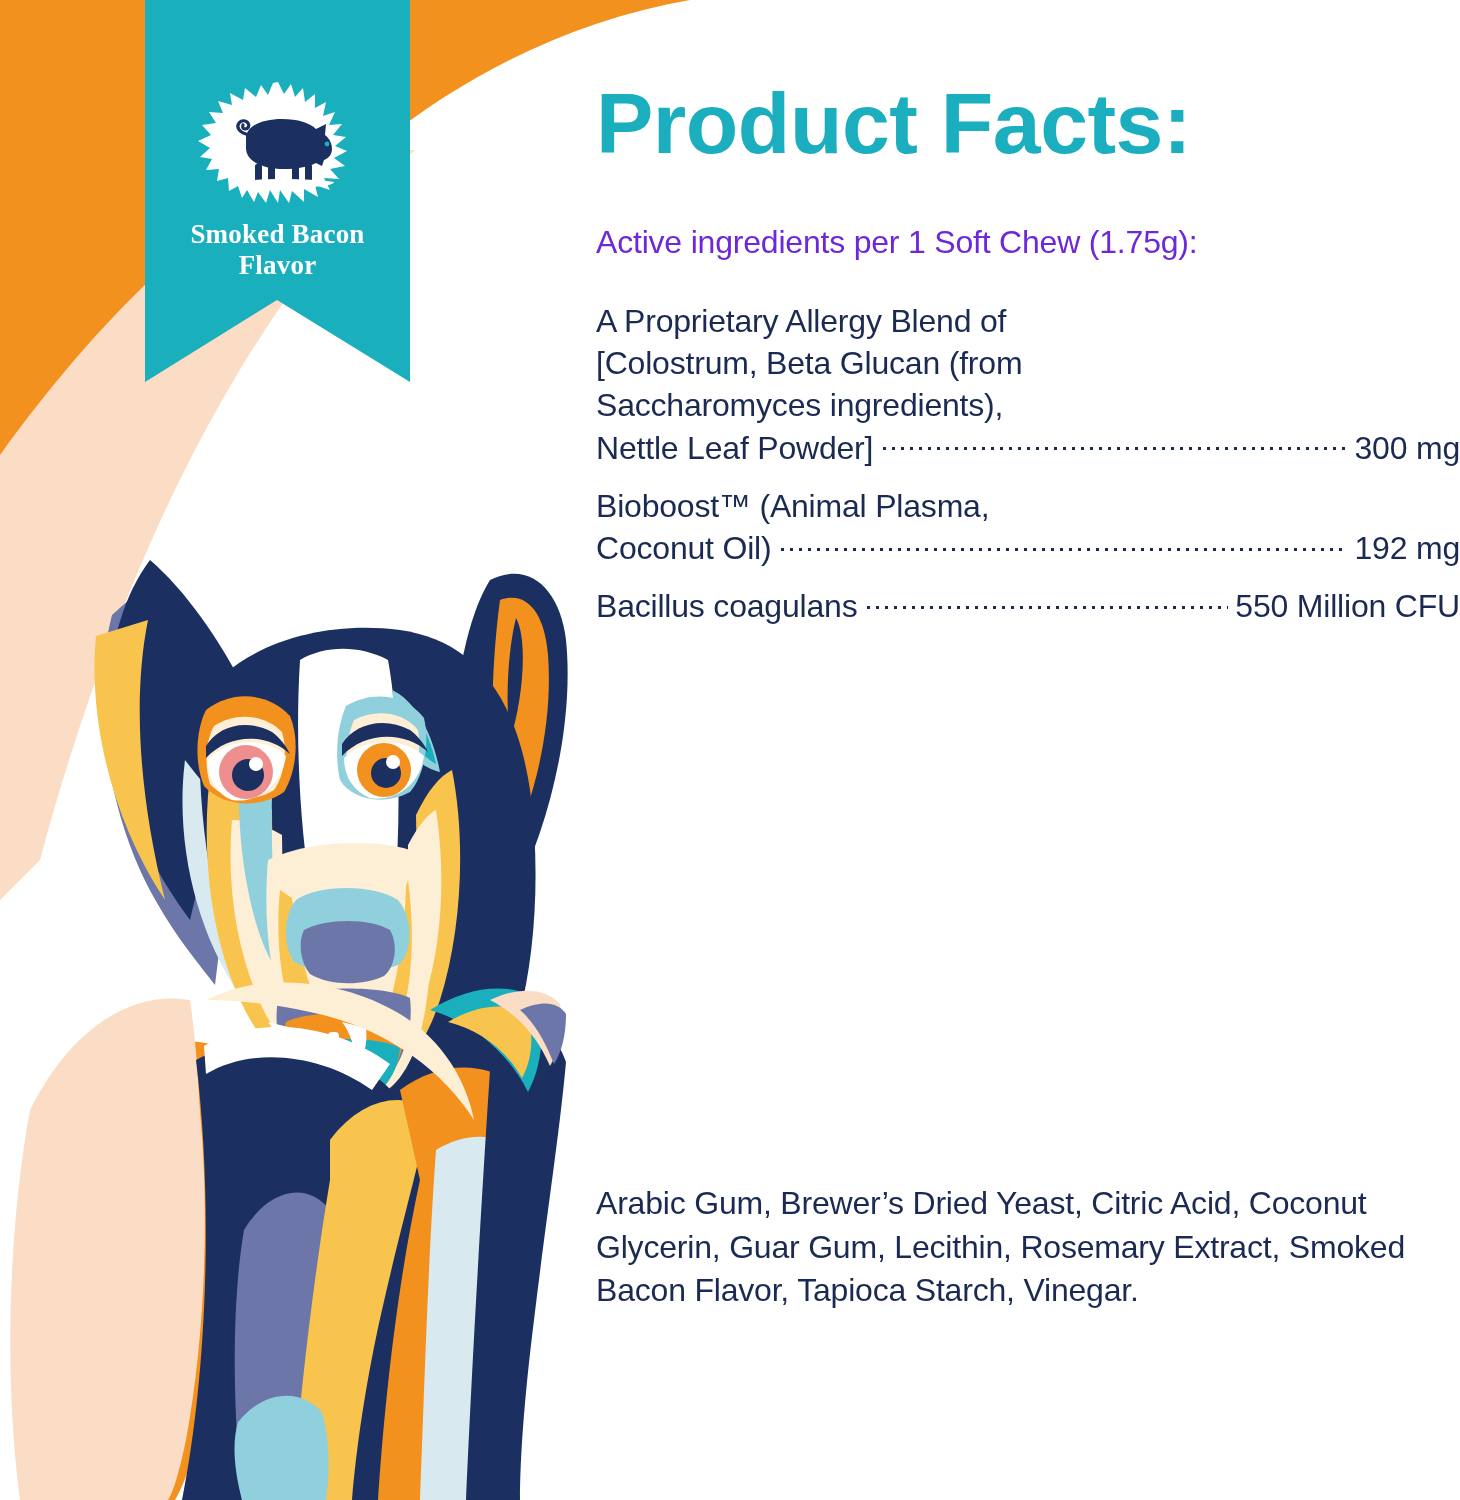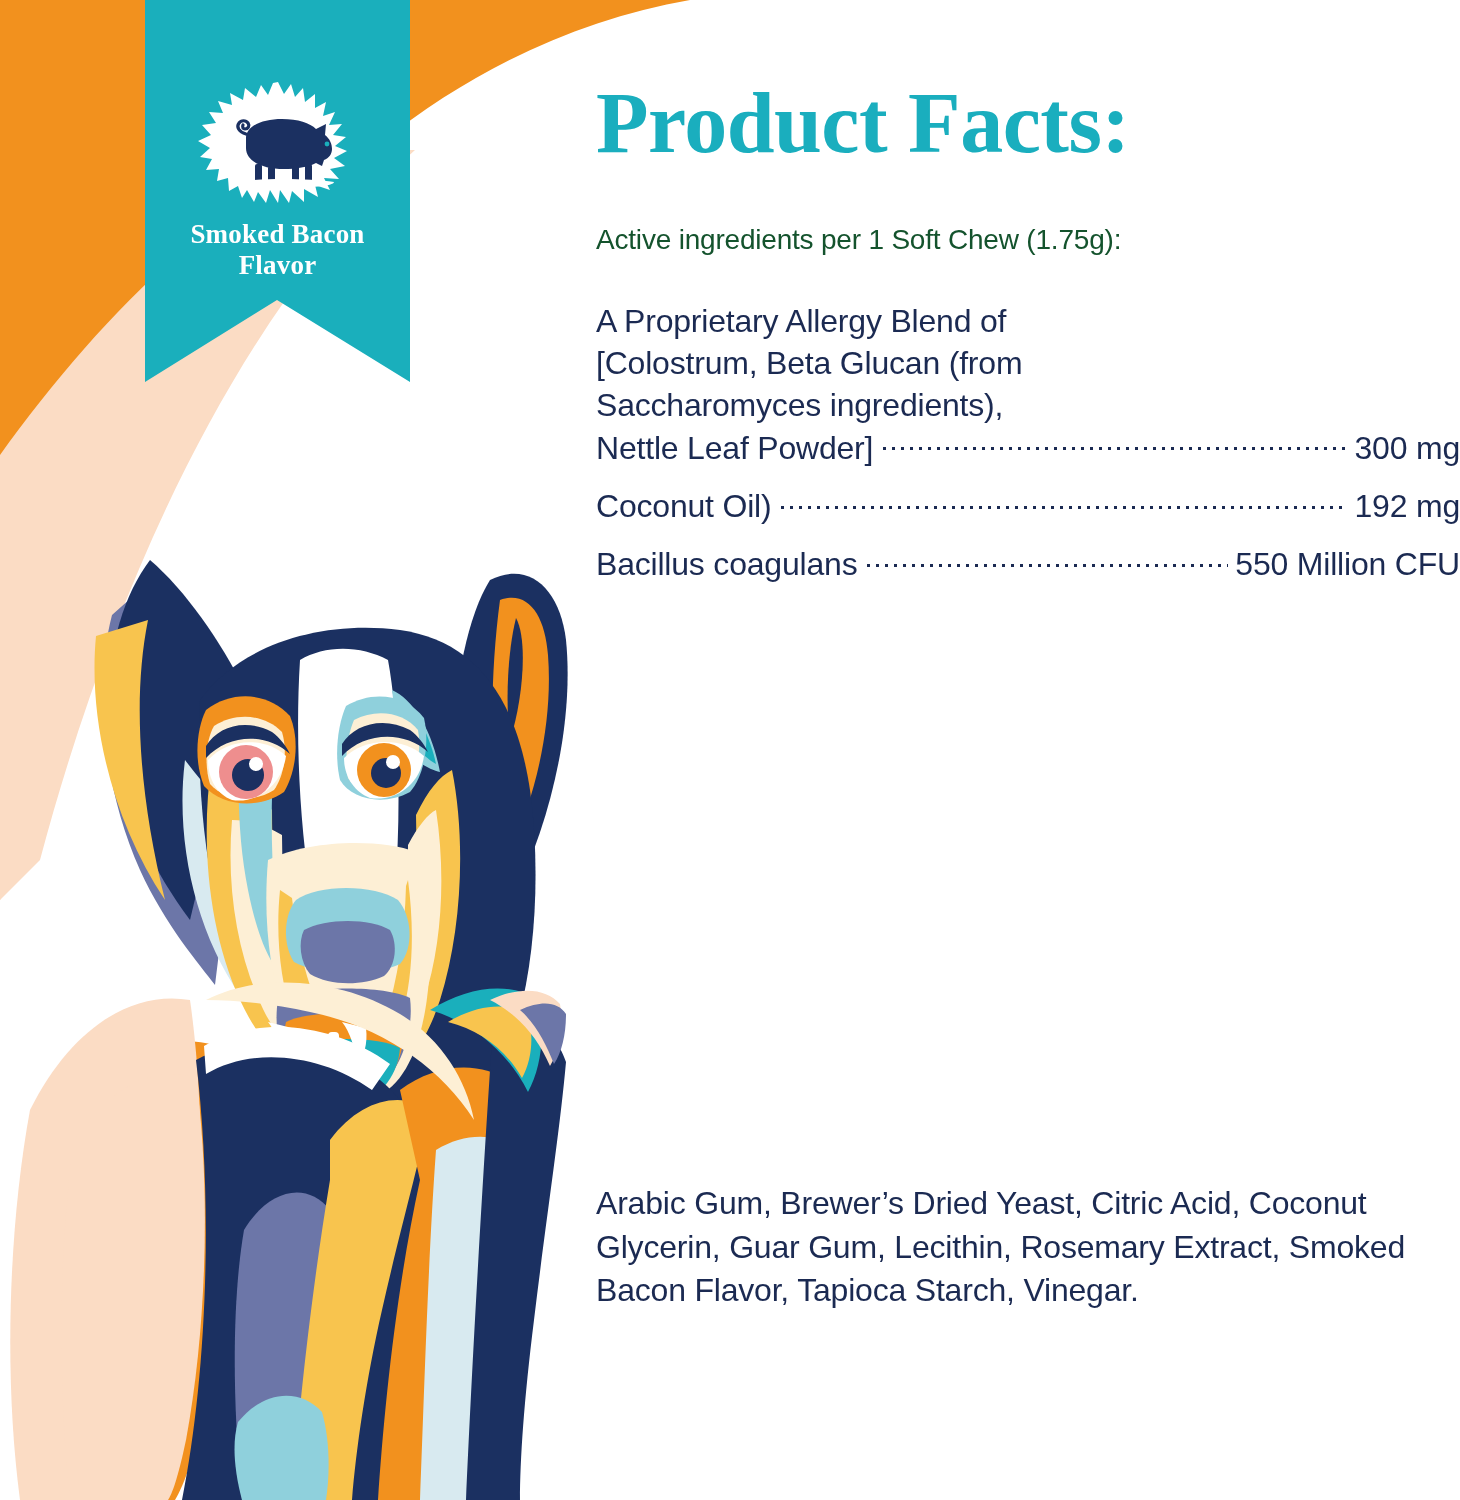--- a/index.html
+++ b/index.html
@@ -74,41 +74,41 @@
     position: absolute;
     left: 596px;
     top: 0;
     width: 864px;
     height: 1500px;
     z-index: 6;
   }
 
   .section-heading {
     color: #1AAEBE;
-    font-family: Liberation Serif, serif;
+    font-family: Liberation Sans, sans-serif;
     font-weight: bold;
     font-size: 86px;
     line-height: 0.96;
     letter-spacing: -0.5px;
   }
 
   #product-facts-heading {
     position: absolute;
     top: 82px;
     left: 0;
     width: 864px;
   }
 
   #serving-line {
     position: absolute;
     top: 222px;
     left: 0;
     width: 864px;
-    color: #14532d;
-    font-size: 28px;
+    color: #6d28d9;
+    font-size: 32px;
     line-height: 1.3;
     letter-spacing: -0.2px;
   }
 
   #active-table {
     position: absolute;
     top: 300px;
     left: 0;
     width: 864px;
   }
@@ -307,20 +307,21 @@
           <div>A Proprietary Allergy Blend of</div>
           <div>[Colostrum, Beta Glucan (from</div>
           <div>Saccharomyces ingredients),</div>
           <div class="ing-lastline">
             <span class="ing-name-lead">Nettle Leaf Powder]</span>
             <span class="dot-leader"></span>
             <span class="ing-amount">300 mg</span>
           </div>
         </div>
         <div class="ing-row">
+          <div>Bioboost™ (Animal Plasma,</div>
           <div class="ing-lastline">
             <span class="ing-name-lead">Coconut Oil)</span>
             <span class="dot-leader"></span>
             <span class="ing-amount">192 mg</span>
           </div>
         </div>
         <div class="ing-row">
           <div class="ing-lastline">
             <span class="ing-name-lead">Bacillus coagulans</span>
             <span class="dot-leader"></span>

